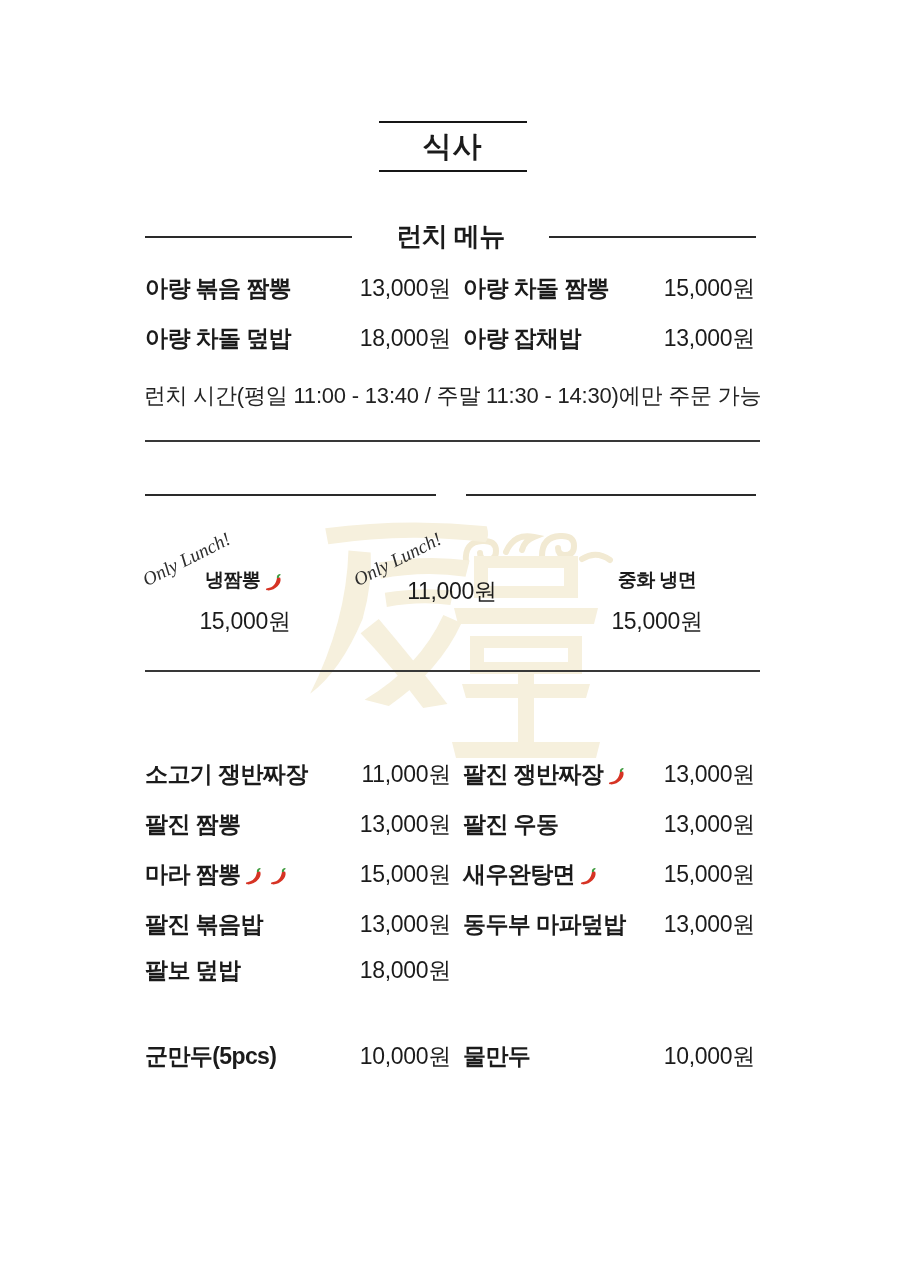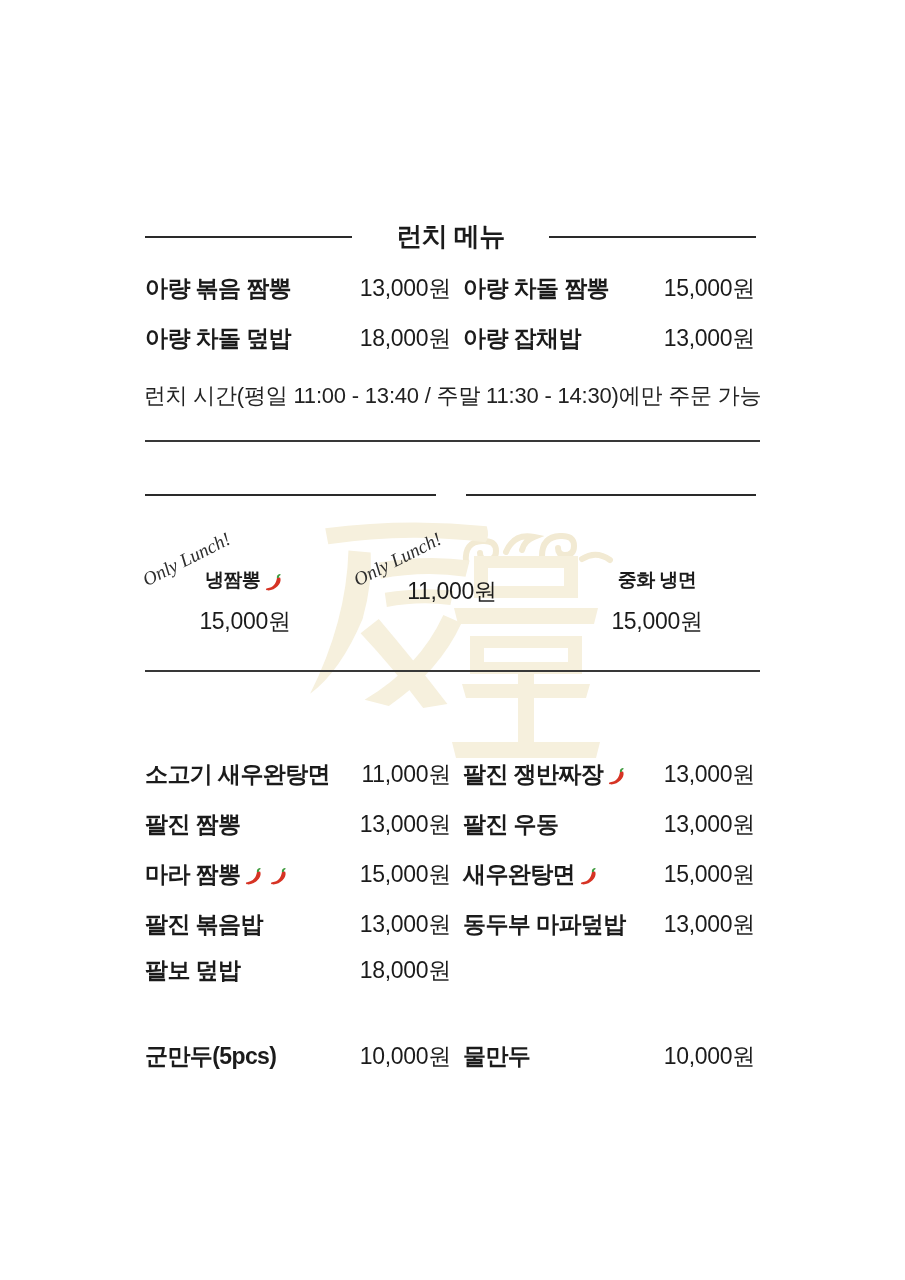--- a/index.html
+++ b/index.html
@@ -77,20 +77,25 @@
     <svg class="wm-glyph wm-glyph-2" width="200" height="215" viewBox="0 0 200 215" fill="#f6f0dd">
       <path fill-rule="evenodd" d="M48 10 H152 V52 H48 Z M62 22 H138 V40 H62 Z"></path>
       <path d="M28 62 H172 L168 78 H32 Z"></path>
       <path fill-rule="evenodd" d="M44 90 H156 V128 H44 Z M58 102 H142 V116 H58 Z"></path>
       <path d="M36 138 H164 L160 152 H40 Z"></path>
       <path d="M92 128 H108 V200 H92 Z"></path>
       <path d="M26 196 H174 L170 212 H30 Z"></path>
     </svg>
   </div>
 
+  <header class="title-block">
+    <div class="title-rule"></div>
+    <h1 class="page-title">식사</h1>
+    <div class="title-rule"></div>
+  </header>
 
   <div class="section-heading" id="lunch-heading">
     <span class="rule"></span>
     <h2>런치 메뉴</h2>
     <span class="rule"></span>
   </div>
 
   <div class="menu-row" style="top:272px">
     <div class="pair l">
       <span class="i-name">
@@ -152,21 +157,21 @@
         <span>중화 냉면</span>
       </div>
     <div class="s-price">15,000원</div>
   </div>
 
   <div class="divider" id="divider-2"></div>
 
   <div class="menu-row" style="top:758px">
     <div class="pair l">
       <span class="i-name">
-          <span>소고기 새우완탕면</span>
+          <span>소고기 쟁반짜장</span>
         </span>
       <span class="i-price">11,000원</span>
     </div>
     <div class="pair r">
       <span class="i-name">
           <span>팔진 쟁반짜장</span>
           <span class="chili">
             <svg viewBox="0 0 24 24">
               <path fill="#d63324" d="M18.6 7 C20.9 11.2 16.6 18.6 8.6 20.8 C6 21.5 3.9 21.2 3.3 20.2 C2.9 19.5 3.5 18.8 4.7 18.7 C11 18.2 14.4 13.6 15.3 7.3 Z"></path>
               <path fill="#3f9b3f" d="M15.1 7.6 C14.9 5.2 16 3.6 18.3 3.2 C19.3 3.05 19.6 4 18.9 4.5 C17.5 5.4 17.2 6.2 17.3 7.6 Z"></path>

